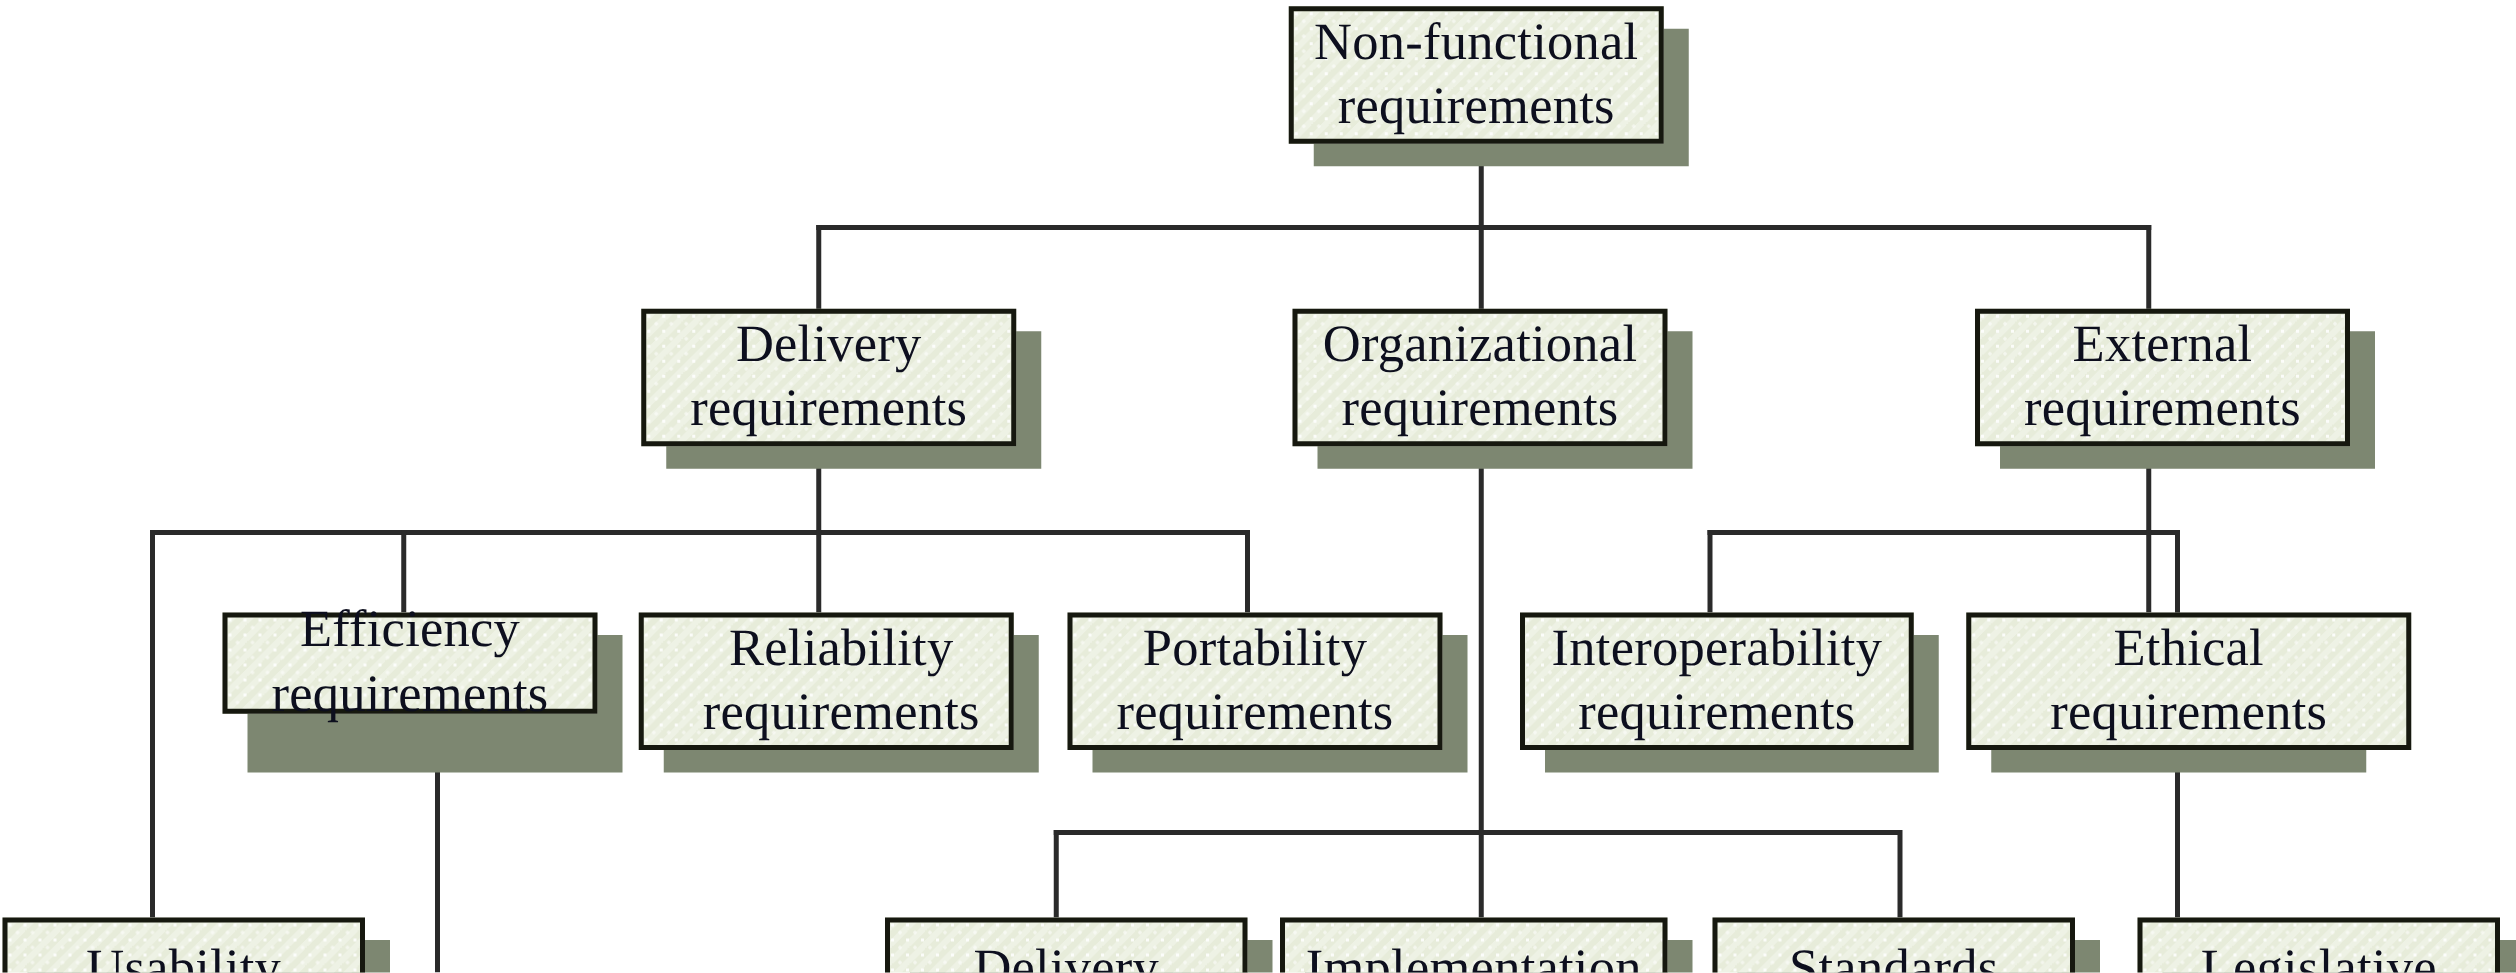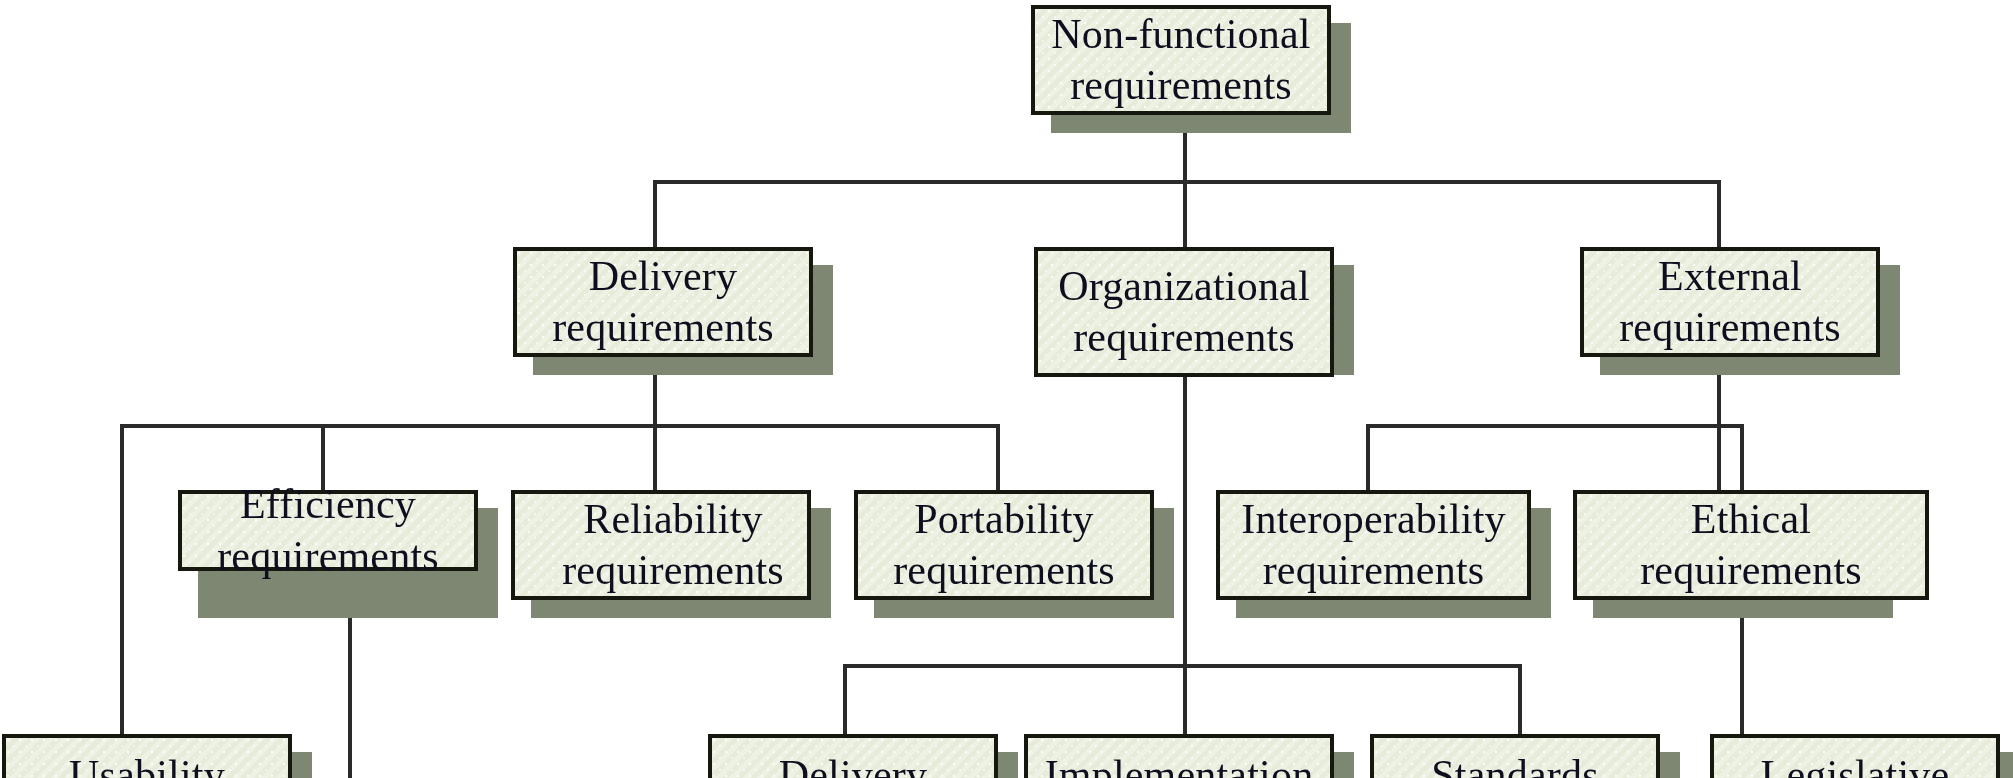--- a/index.html
+++ b/index.html
@@ -98,21 +98,21 @@
   <div class="node" style="left:1031px;top:5px;width:300px;height:110px;">
     <span class="ln">Non-functional</span>
     <span class="ln">requirements</span>
   </div>
 
   <div class="node" style="left:513px;top:247px;width:300px;height:110px;">
     <span class="ln">Delivery</span>
     <span class="ln">requirements</span>
   </div>
 
-  <div class="node" style="left:1034px;top:247px;width:300px;height:130px;">
+  <div class="node" style="left:1034px;top:247px;width:300px;height:110px;">
     <span class="ln">Organizational</span>
     <span class="ln">requirements</span>
   </div>
 
   <div class="node" style="left:1580px;top:247px;width:300px;height:110px;">
     <span class="ln">External</span>
     <span class="ln">requirements</span>
   </div>
 
   <div class="node" style="left:178px;top:490px;width:300px;height:81px;">

